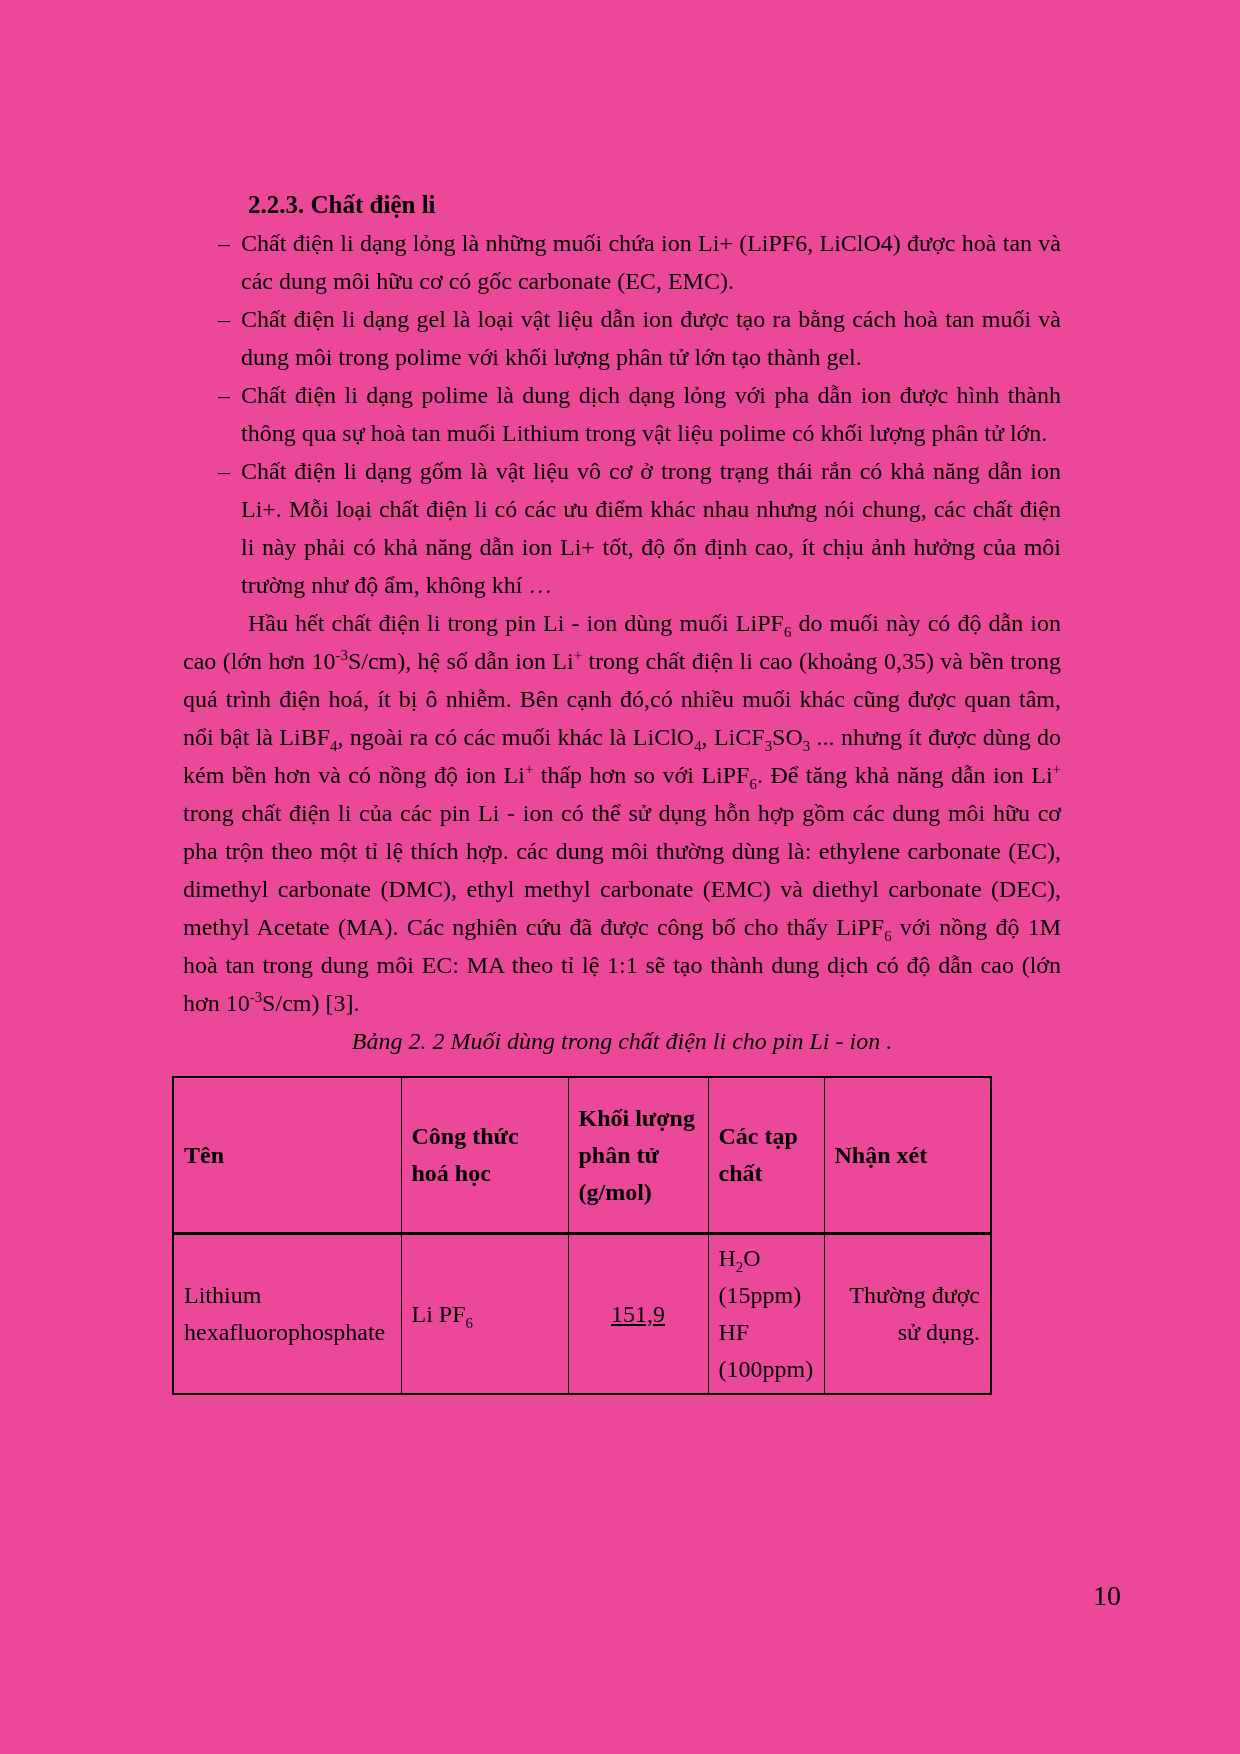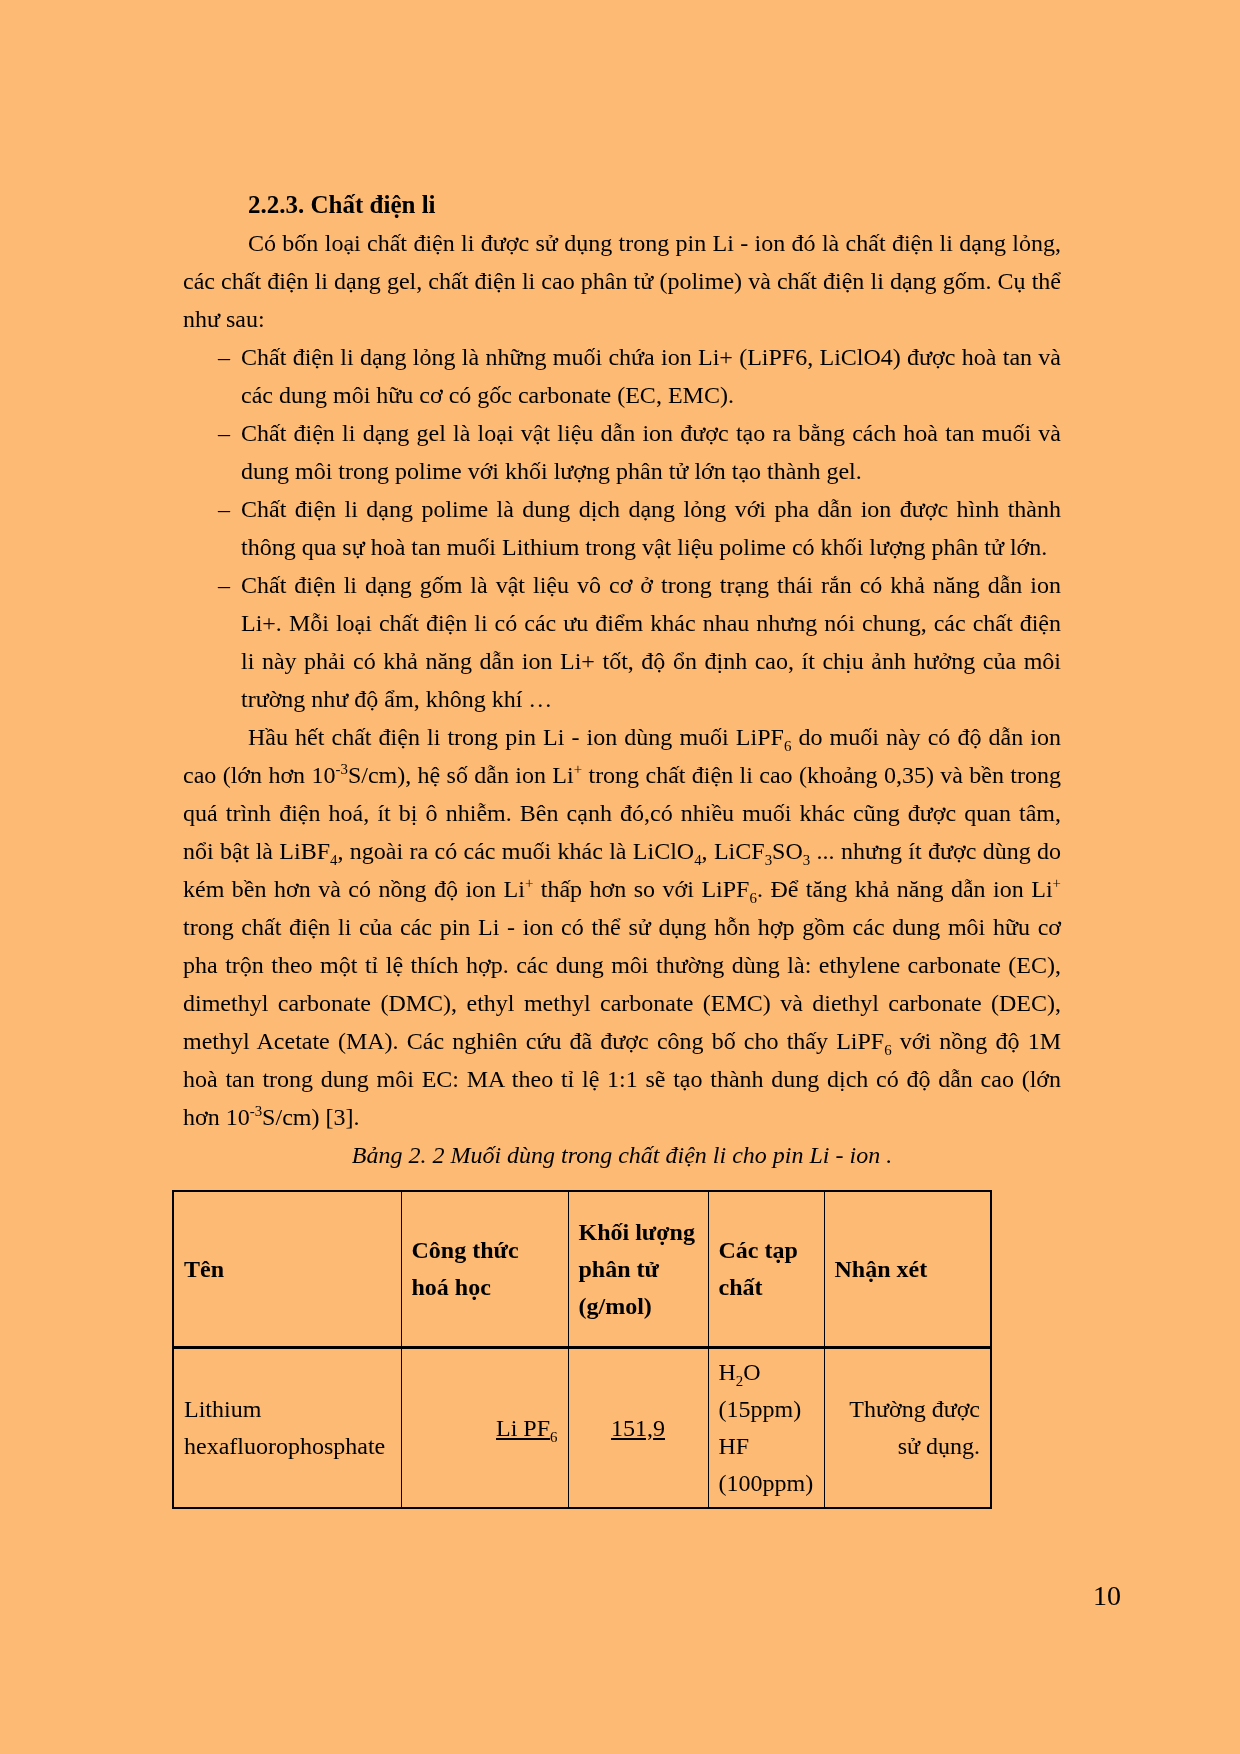--- a/index.html
+++ b/index.html
@@ -4,21 +4,21 @@
 <style>
   html, body {
     margin: 0;
     padding: 0;
     background: #ffffff;
   }
   .page {
     position: relative;
     width: 1240px;
     height: 1754px;
-    background: #fdba74;
+    background: #ec4899;
     color: #000000;
     font-family: "Liberation Serif", serif;
     font-size: 24px;
     line-height: 38px;
     overflow: hidden;
   }
   .content {
     position: absolute;
     left: 183px;
     top: 186px;
@@ -87,21 +87,20 @@
   }
 </style>
 </head>
 <body>
 
 <div class="page">
   <div class="content">
 
     <p class="heading">2.2.3. Chất điện li</p>
 
-    <p class="para">Có bốn loại chất điện li được sử dụng trong pin Li - ion đó là chất điện li dạng lỏng, các chất điện li dạng gel, chất điện li cao phân tử (polime) và chất điện li dạng gốm. Cụ thể như sau:</p>
 
     <div>
         <div class="bullet">
           <span class="bullet-dash">–</span>
           <span class="bullet-text">Chất điện li dạng lỏng là những muối chứa ion Li+ (LiPF6, LiClO4) được hoà tan và các dung môi hữu cơ có gốc carbonate (EC, EMC).</span>
         </div>
         <div class="bullet">
           <span class="bullet-dash">–</span>
           <span class="bullet-text">Chất điện li dạng gel là loại vật liệu dẫn ion được tạo ra bằng cách hoà tan muối và dung môi trong polime với khối lượng phân tử lớn tạo thành gel.</span>
         </div>
@@ -132,21 +131,21 @@
           <th>Tên</th>
           <th>Công thức hoá học</th>
           <th>Khối lượng phân tử (g/mol)</th>
           <th>Các tạp chất</th>
           <th>Nhận xét</th>
         </tr>
       </thead>
       <tbody>
           <tr>
             <td style="text-align: left;">Lithium hexafluorophosphate</td>
-            <td style="text-align: right; text-decoration: underline;">Li PF<sub>6</sub></td>
+            <td style="text-align: left;">Li PF<sub>6</sub></td>
             <td style="text-align: center; text-decoration: underline;">151,9</td>
             <td style="text-align: left; font-family: Liberation Serif, serif;">H<sub>2</sub>O<br>(15ppm)<br>HF<br>(100ppm)</td>
             <td style="text-align: right;">Thường được sử dụng.</td>
           </tr>
         </tbody>
     </table>
 
   </div>
 
   <div class="page-number">10</div>

